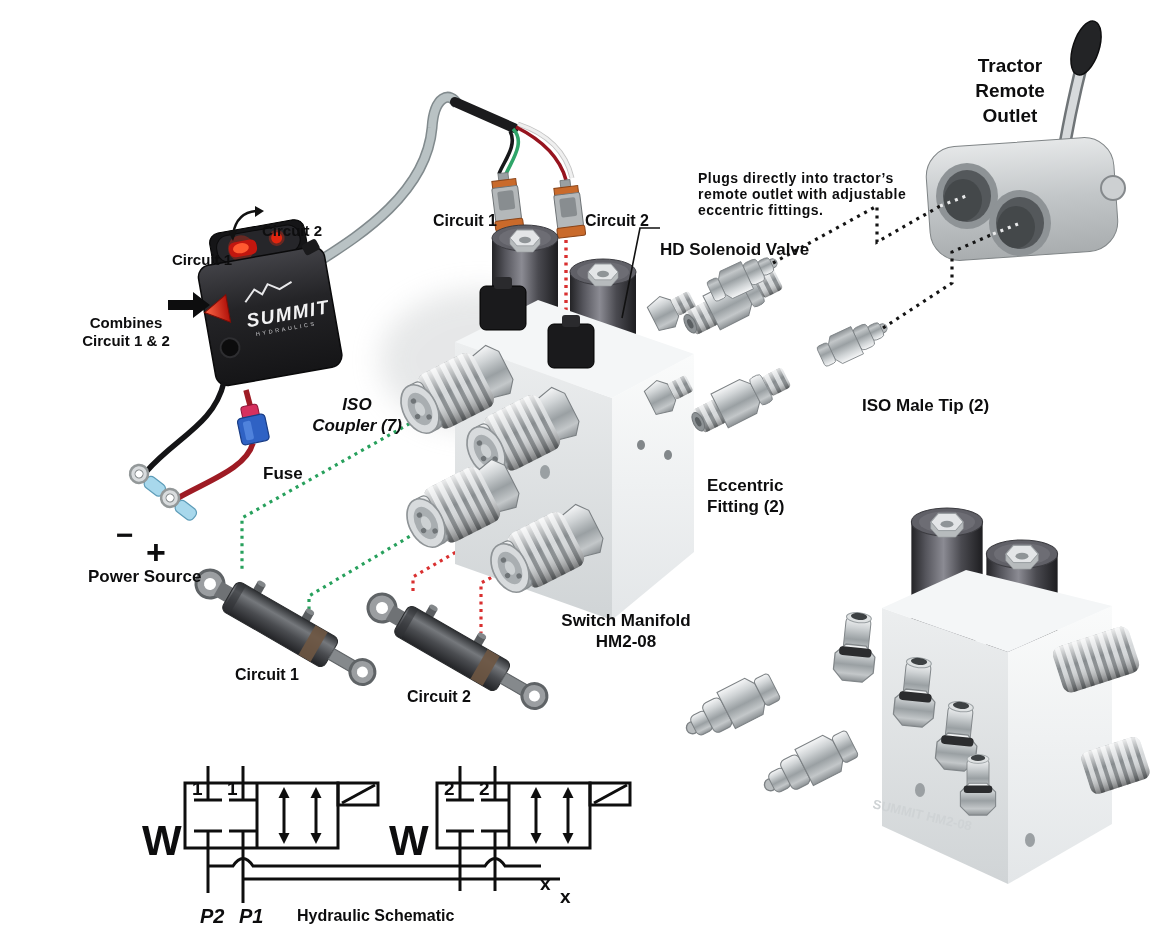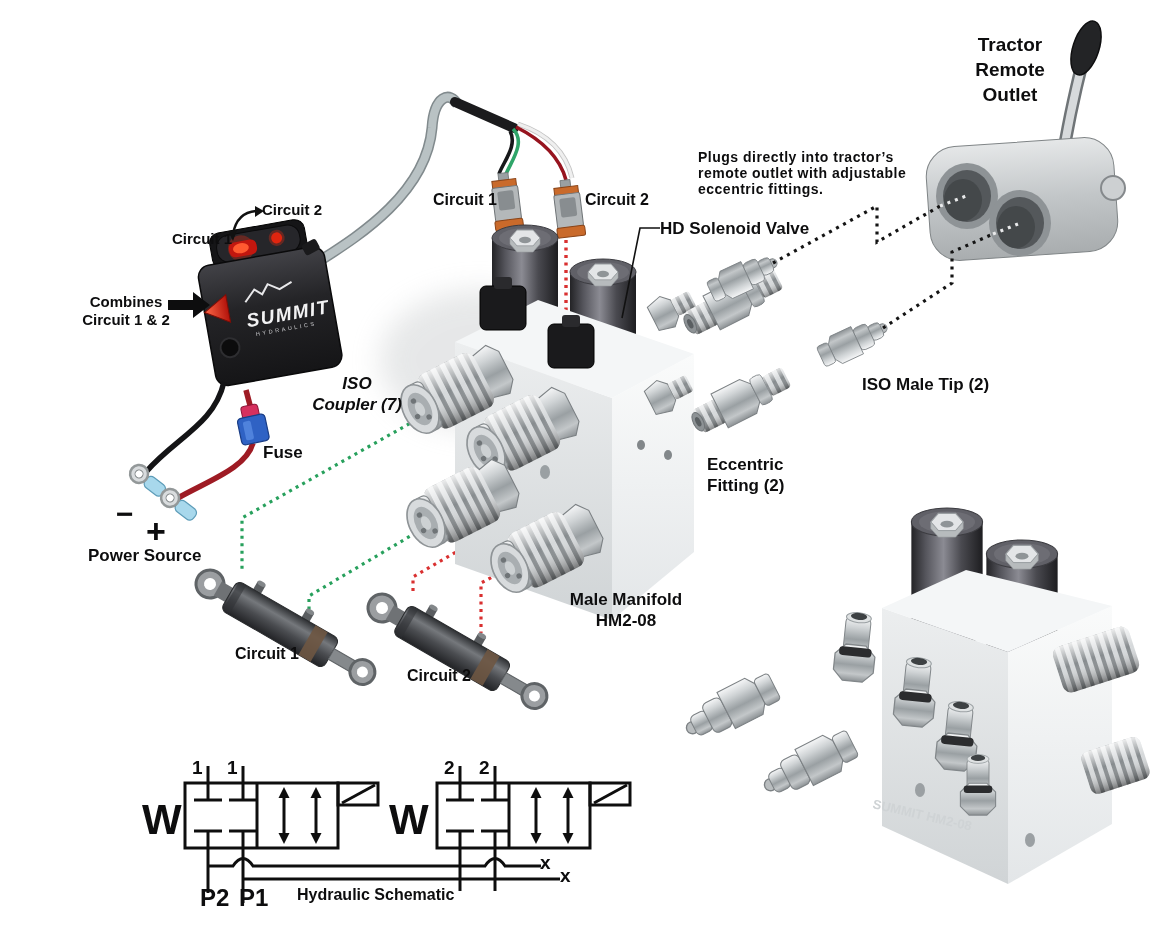--- a/index.html
+++ b/index.html
@@ -1,30 +1,30 @@
 <!DOCTYPE html>
 <html><head>
 <meta charset="utf-8">
 <style>
   html,body{margin:0;padding:0;background:#ffffff;}
   #stage{position:relative;width:1172px;height:937px;background:#ffffff;overflow:hidden;
          font-family:"Liberation Sans",sans-serif;}
   #art{position:absolute;left:0;top:0;width:1172px;height:937px;}
   .label{position:absolute;font-family:"Liberation Sans",sans-serif;font-weight:bold;
-         color:#0d0d0e;white-space:nowrap;line-height:1.18;}
+         color:#0d0d0e;white-space:nowrap;line-height:1.18;margin-top:21px;}
   .center{transform:translateX(-50%);text-align:center;}
   .l17{font-size:17px;}
   .l16{font-size:16px;}
   .l15{font-size:15px;}
   .l14{font-size:14px;letter-spacing:.5px;}
   .l19{font-size:19px;}
   .sign{font-size:30px;font-weight:900;}
   .schem-num{font-size:19px;}
   .schem-w{font-size:42px;font-weight:bold;}
-  .schem-p{font-size:24px;}
+  .schem-p{font-size:20px;font-style:italic;}
   .schem-x{font-size:19px;}
   .title23{font-size:16px;}
   .lh20{line-height:20px;}
   .lh21{line-height:21px;}
   .lh25{line-height:25px;}
   .lh16{line-height:16px;}
   .lh17{line-height:17px;}
   .lh19{line-height:19px;}
 </style>
 </head>
@@ -399,21 +399,21 @@
 
 <div class="label l17" style="left:862px;top:375px;">ISO Male Tip (2)</div>
 
 
 <div class="label l17 lh21" style="left:707px;top:454px;">
   <span style="display:block">Eccentric</span>
   <span style="display:block">Fitting (2)</span>
 </div>
 
 <div class="label l17 center lh21" style="left:626px;top:589px;">
-  <span style="display:block">Male Manifold</span>
+  <span style="display:block">Switch Manifold</span>
   <span style="display:block">HM2-08</span>
 </div>
 
 <div class="label l16" style="left:235px;top:645px;">Circuit 1</div>
 <div class="label l16" style="left:407px;top:667px;">Circuit 2</div>
 
 
 <div class="label schem-w" style="left:142px;top:795px;">W</div>
 <div class="label schem-w" style="left:389px;top:795px;">W</div>
 <div class="label schem-num" style="left:192px;top:757px;">1</div>

